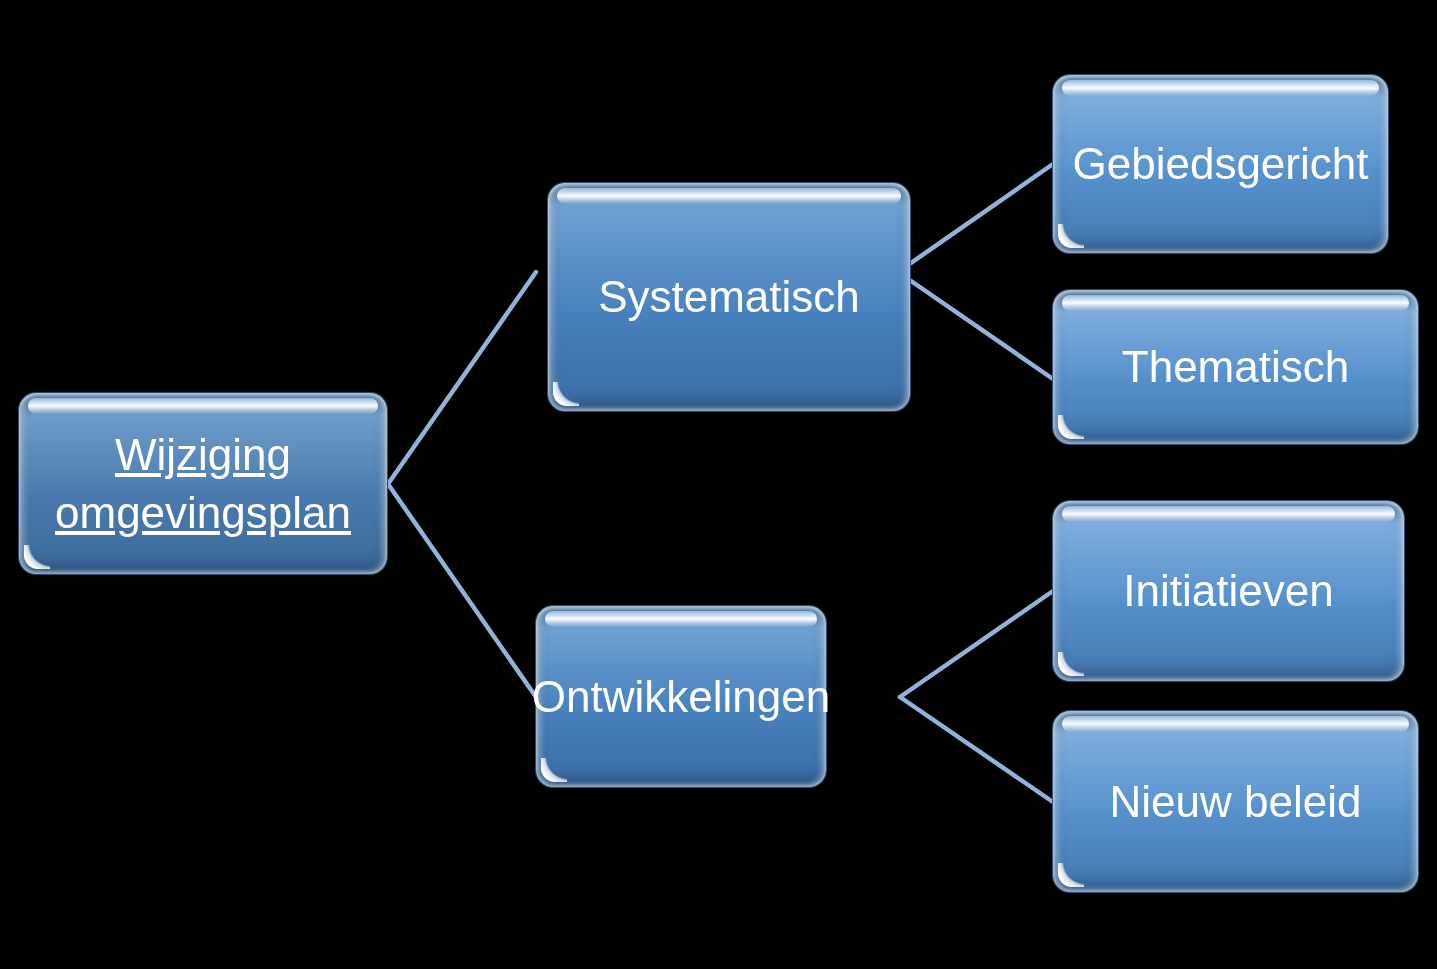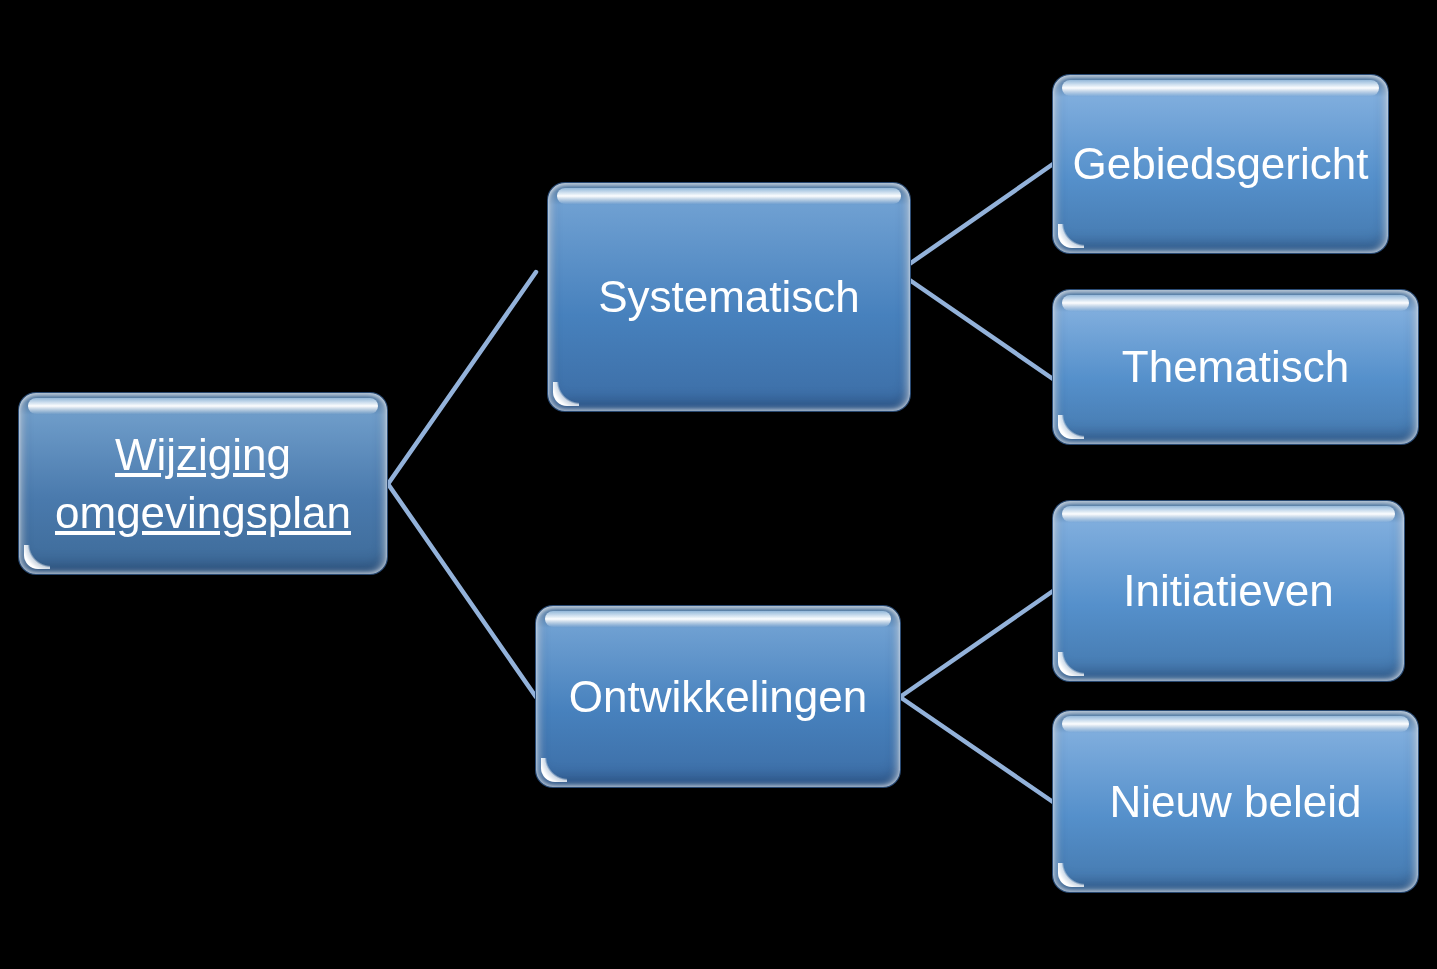--- a/index.html
+++ b/index.html
@@ -96,21 +96,21 @@
   </svg>
 
   <div class="node" style="left: 18px; top: 392px; width: 370px; height: 183px; background: linear-gradient(rgb(58, 100, 143) 0px, rgb(110, 156, 201) 22px, rgb(74, 122, 173) 58%, rgb(61, 106, 152) 100%); text-decoration: underline;">
     <span class="label">Wijziging omgevingsplan</span>
   </div>
 
   <div class="node" style="left: 535px; top: 182px; width: 364px; height: 230px; background: linear-gradient(rgb(58, 100, 143) 0px, rgb(111, 160, 210) 22px, rgb(71, 129, 189) 58%, rgb(60, 109, 165) 100%); margin-left: 12px;">
     <span class="label">Systematisch</span>
   </div>
 
-  <div class="node" style="left: 535px; top: 605px; width: 366px; height: 183px; background: linear-gradient(rgb(58, 100, 143) 0px, rgb(111, 160, 210) 22px, rgb(71, 129, 189) 58%, rgb(60, 109, 165) 100%);">
+  <div class="node" style="left: 535px; top: 605px; width: 292px; height: 183px; background: linear-gradient(rgb(58, 100, 143) 0px, rgb(111, 160, 210) 22px, rgb(71, 129, 189) 58%, rgb(60, 109, 165) 100%);">
     <span class="label">Ontwikkelingen</span>
   </div>
 
   <div class="node" style="left: 1052px; top: 74px; width: 337px; height: 180px; background: linear-gradient(rgb(58, 100, 143) 0px, rgb(127, 173, 221) 22px, rgb(85, 144, 203) 58%, rgb(68, 120, 173) 100%);">
     <span class="label">Gebiedsgericht</span>
   </div>
 
   <div class="node" style="left: 1052px; top: 289px; width: 367px; height: 156px; background: linear-gradient(rgb(58, 100, 143) 0px, rgb(127, 173, 221) 22px, rgb(85, 144, 203) 58%, rgb(68, 120, 173) 100%);">
     <span class="label">Thematisch</span>
   </div>

